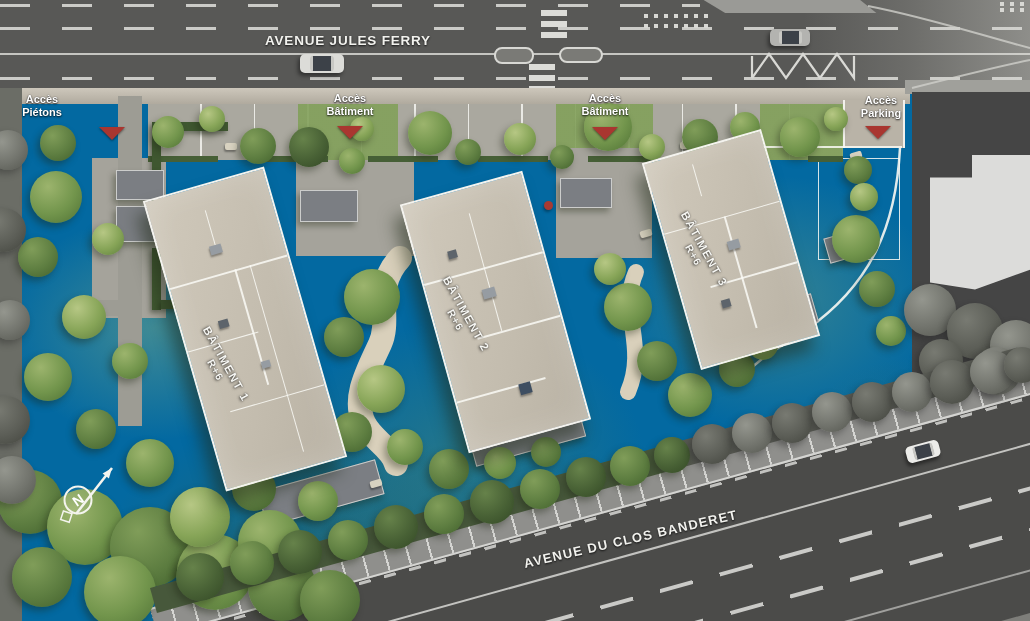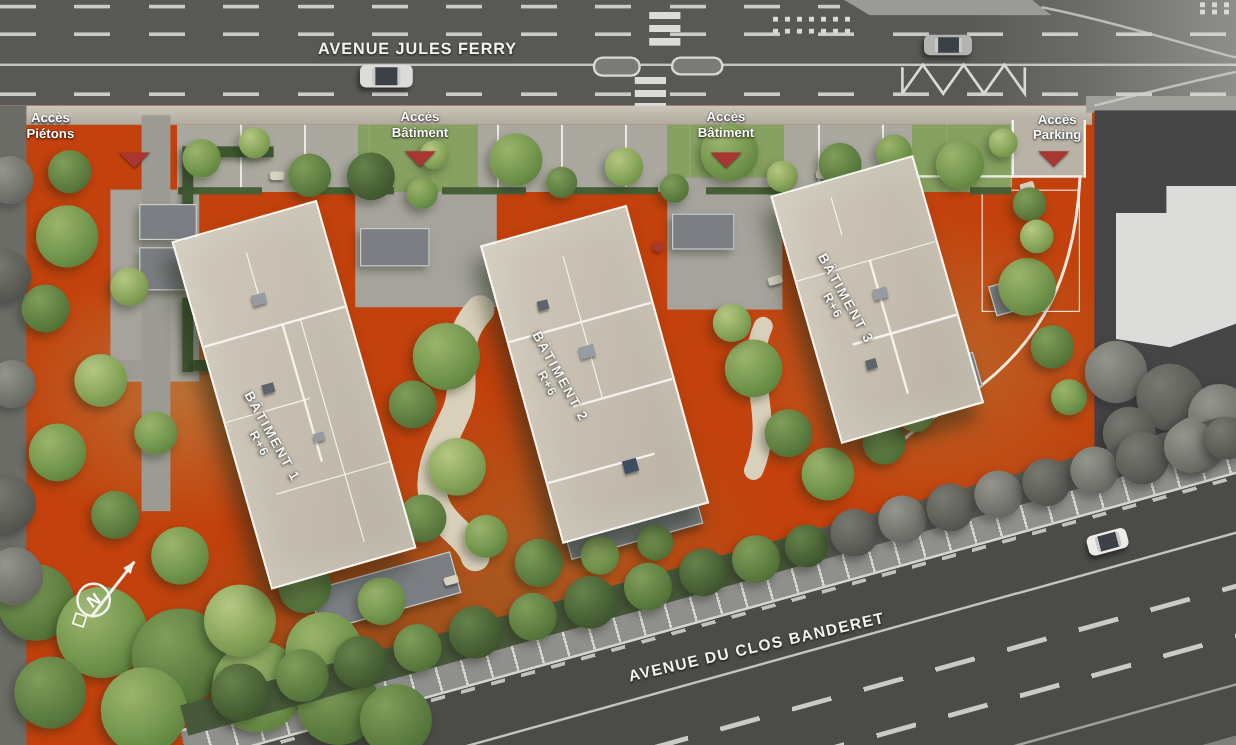--- a/index.html
+++ b/index.html
@@ -1,17 +1,17 @@
 <!DOCTYPE html>
 <html><head>
 <meta charset="utf-8">
 <style>
   html,body{margin:0;padding:0;background:#ddd;}
   .canvas{position:relative;width:1030px;height:621px;overflow:hidden;
-    background:#c2410c;font-family:"Liberation Sans",sans-serif;}
+    background:#0369a1;font-family:"Liberation Sans",sans-serif;}
   .abs{position:absolute;}
 
   
   .lawn{left:0;top:88px;width:1030px;height:533px;z-index:1;
     background:
       radial-gradient(220px 160px at 15% 45%, rgba(175,200,125,.35), transparent 70%),
       radial-gradient(260px 200px at 45% 70%, rgba(120,150,80,.30), transparent 70%),
       radial-gradient(240px 180px at 75% 40%, rgba(165,190,115,.30), transparent 70%),
       radial-gradient(200px 150px at 90% 70%, rgba(90,115,65,.35), transparent 70%),
       radial-gradient(300px 220px at 30% 90%, rgba(80,105,55,.40), transparent 70%);}

